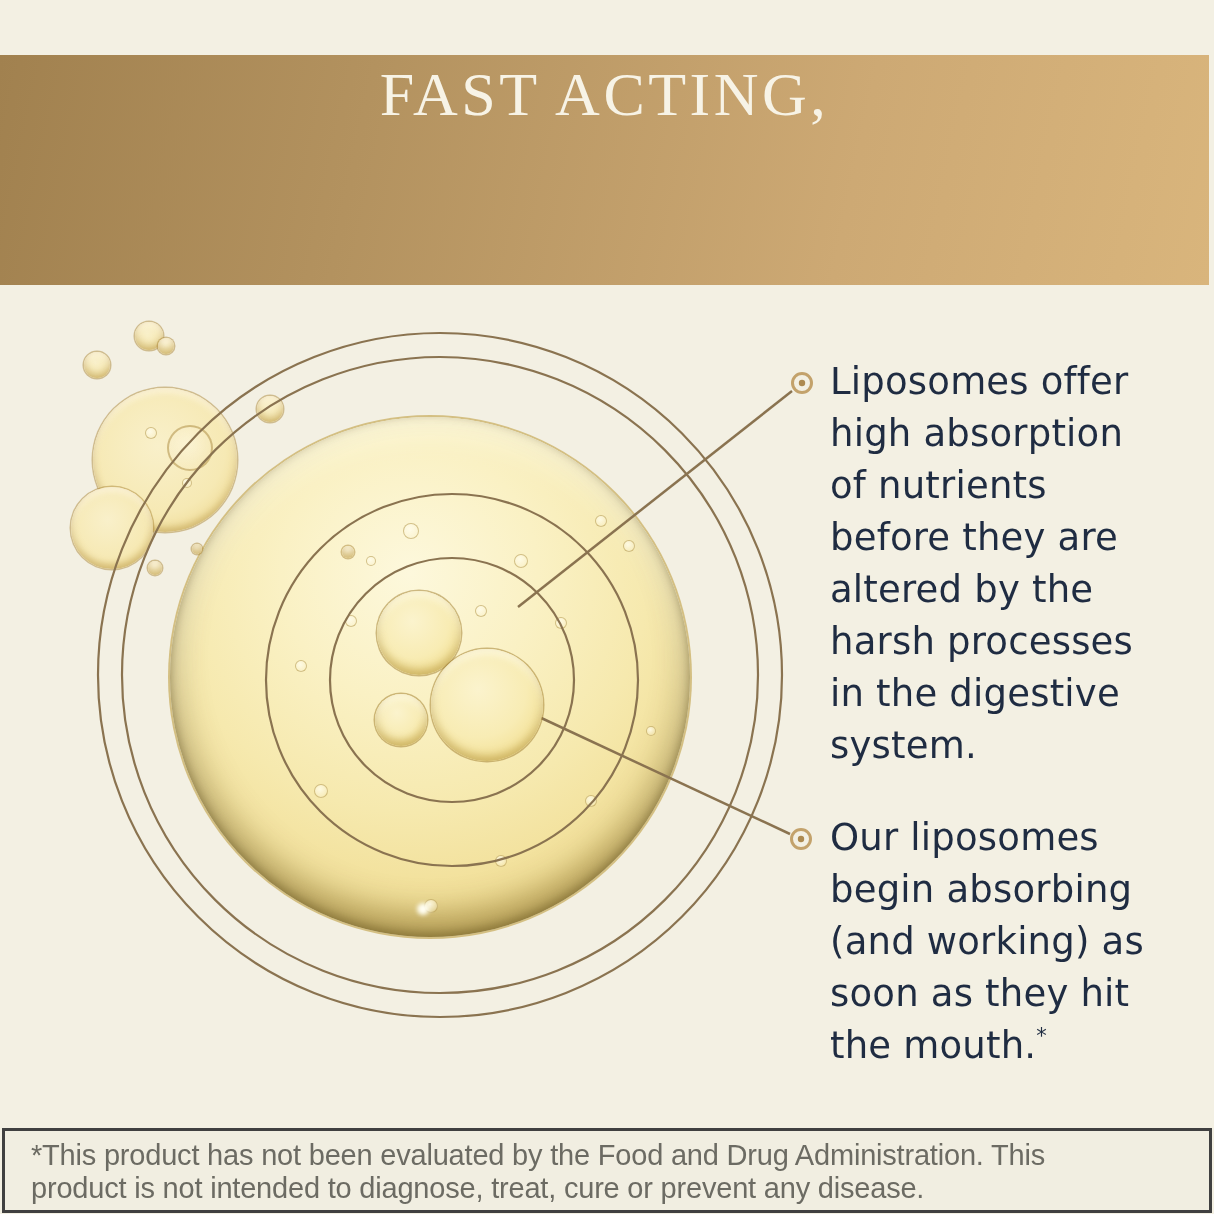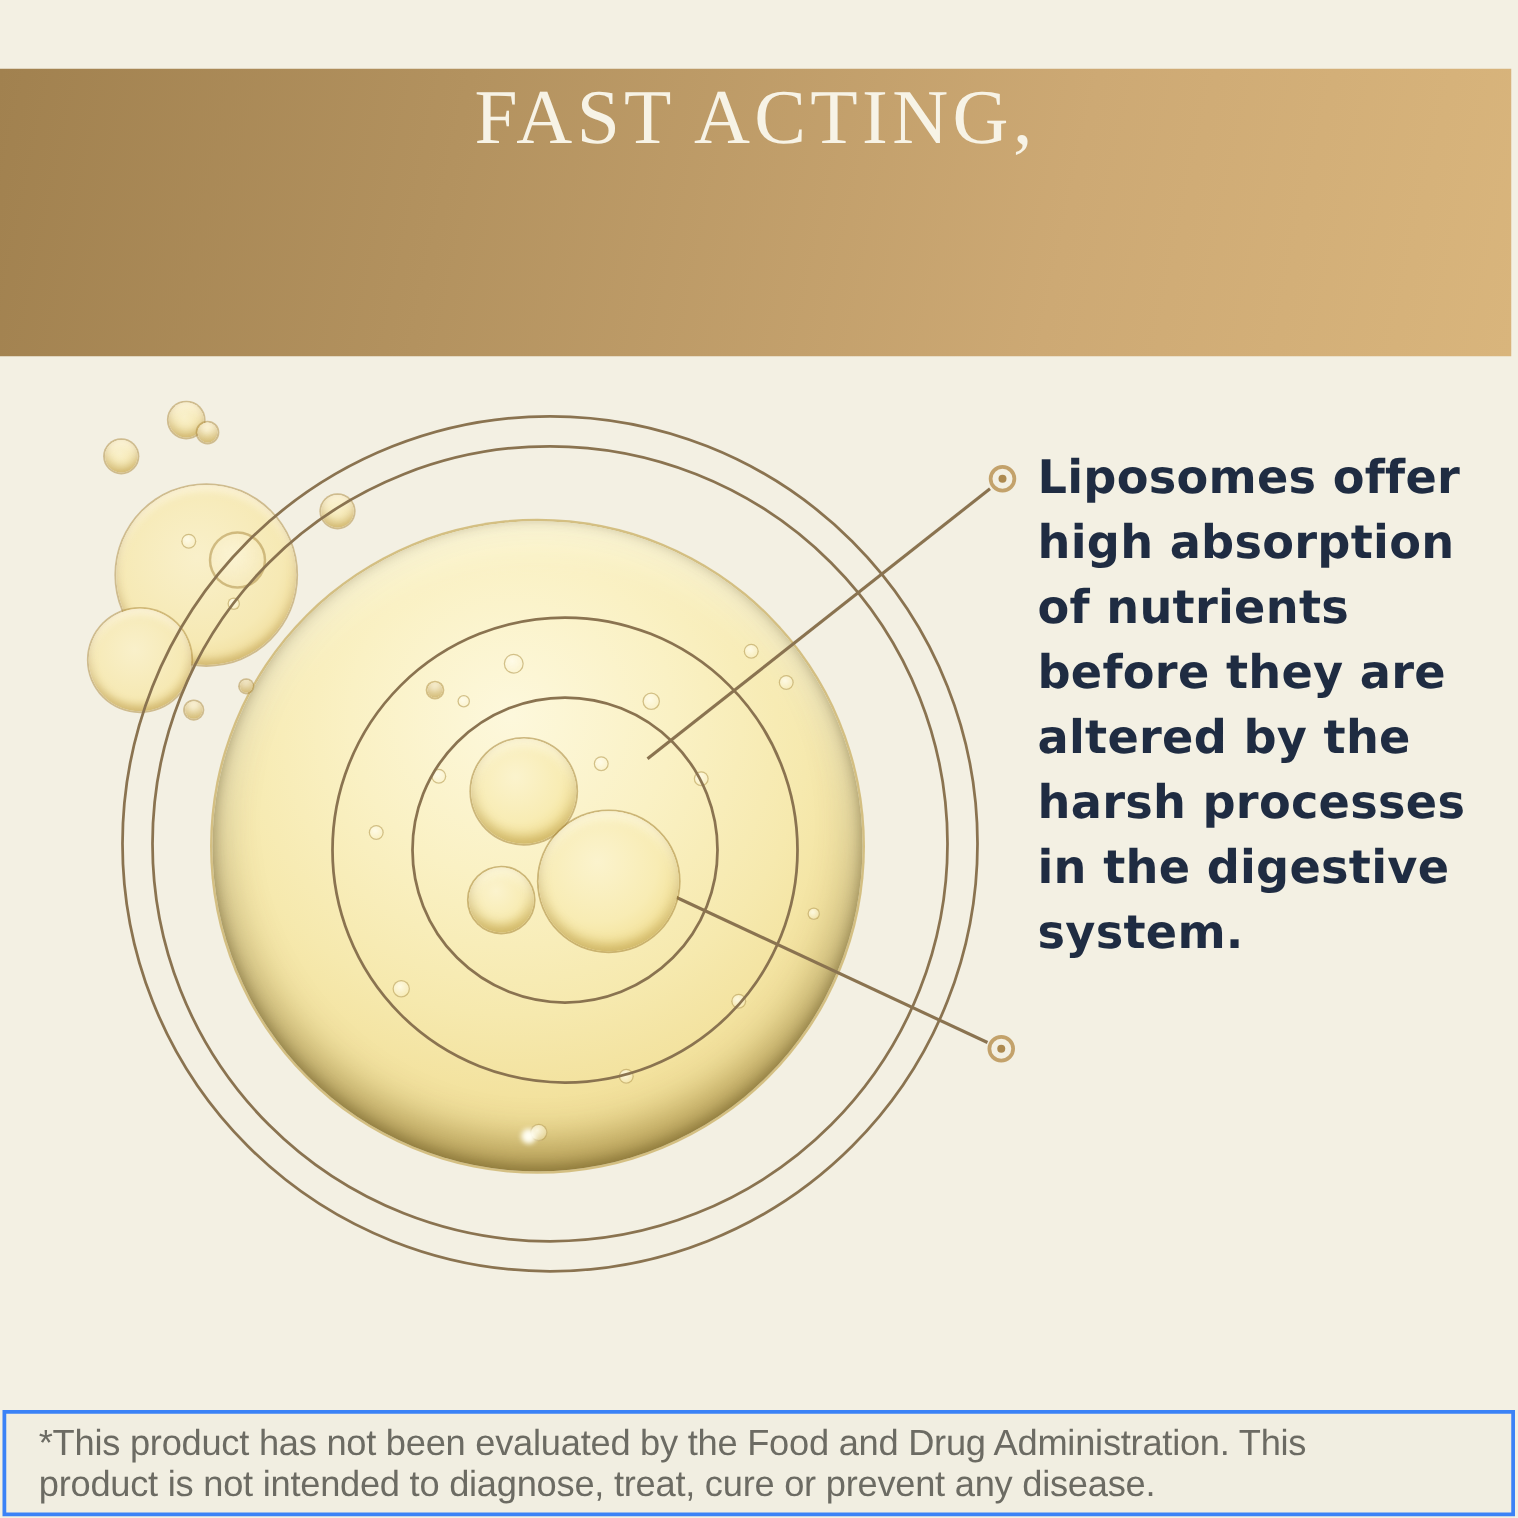--- a/index.html
+++ b/index.html
@@ -45,28 +45,28 @@
      background:radial-gradient(circle at 45% 40%,rgba(255,250,230,.5),rgba(235,210,140,.15));
      z-index:1;}
   .glare{position:absolute;border-radius:50%;background:#fffef2;filter:blur(2px);z-index:1;}
 
   
   .overlay{position:absolute;left:0;top:0;z-index:2;}
 
   
   .callout{position:absolute;left:830px;width:370px;z-index:4;}
   .callout p{margin:0;white-space:pre-line;font-family:"DejaVu Sans",sans-serif;
-             font-size:37px;line-height:52px;letter-spacing:0.2px;color:#1f2c42;font-weight:bold;}
+             font-size:37px;line-height:52px;letter-spacing:0.2px;color:#1f2c42;}
   .callout-1{top:356px;}
   .callout-2{top:812px;}
   .footnote-mark{font-size:21px;line-height:0;vertical-align:15px;}
 
   
   .disclaimer-box{position:absolute;left:2px;top:1128px;width:1204px;height:79px;
-       border:3px solid #3b82f6;background:#f1eee1;}
+       border:3px solid #404040;background:#f1eee1;}
   .disclaimer-box p{margin:0;padding:8px 18px 0 26px;white-space:pre-line;
        font-family:"Liberation Sans",sans-serif;font-size:29px;line-height:33px;
        letter-spacing:-0.2px;color:#6c6b63;}
 </style>
 </head>
 <body>
 
 <div class="page">
 
   <header class="banner">
@@ -132,19 +132,26 @@
   <div class="callout callout-1">
     <p>Liposomes offer
 high absorption
 of nutrients
 before they are
 altered by the
 harsh processes
 in the digestive
 system.</p>
   </div>
+  <div class="callout callout-2">
+    <p><span>Our liposomes
+begin absorbing
+(and working) as
+soon as they hit
+the mouth.</span><sup class="footnote-mark">*</sup></p>
+  </div>
 
   <footer class="disclaimer-box">
     <p>*This product has not been evaluated by the Food and Drug Administration. This
 product is not intended to diagnose, treat, cure or prevent any disease.</p>
   </footer>
 
 </div>
 
 </body></html>

